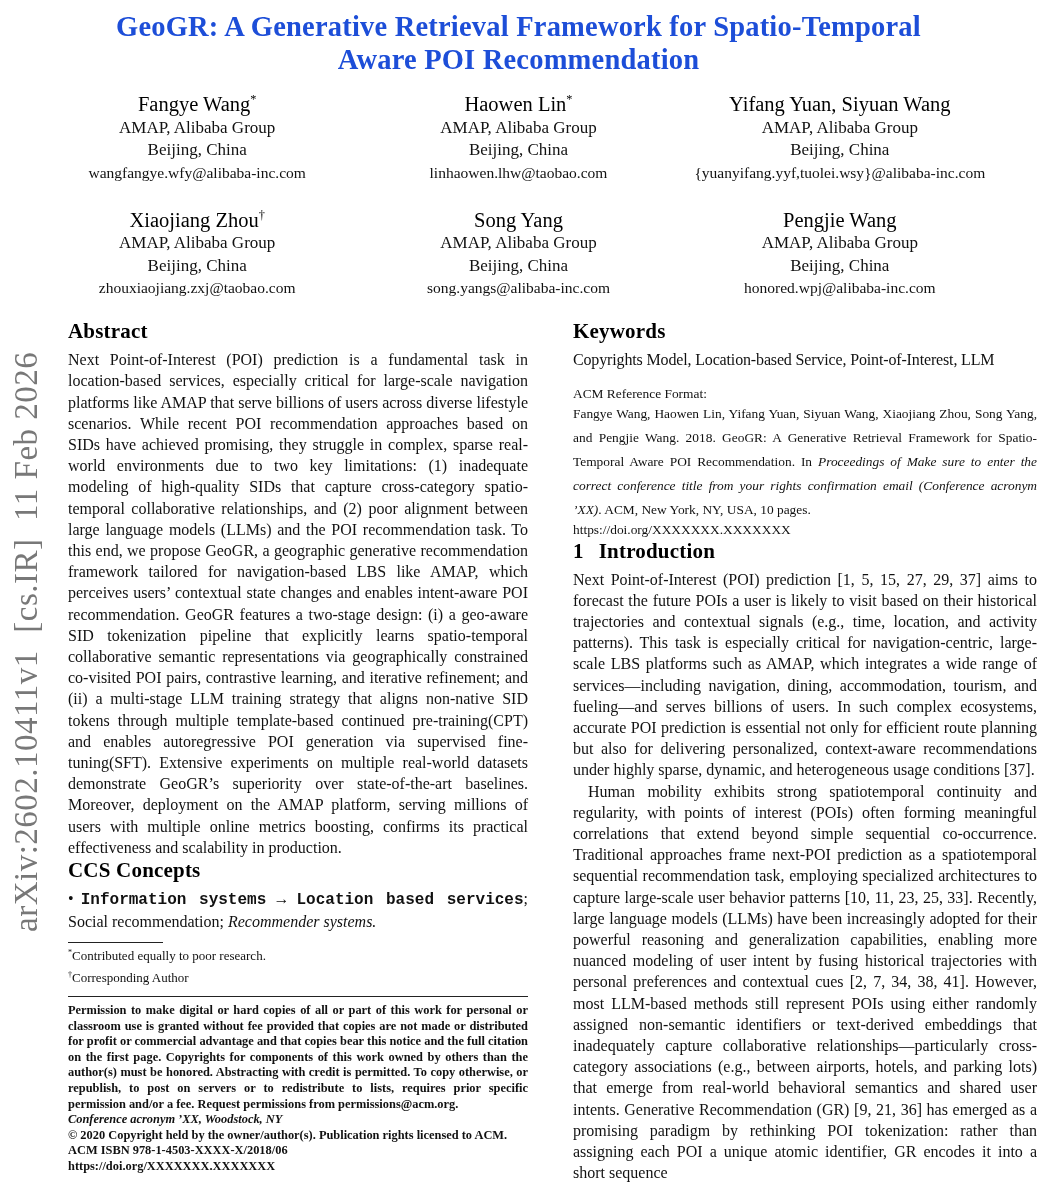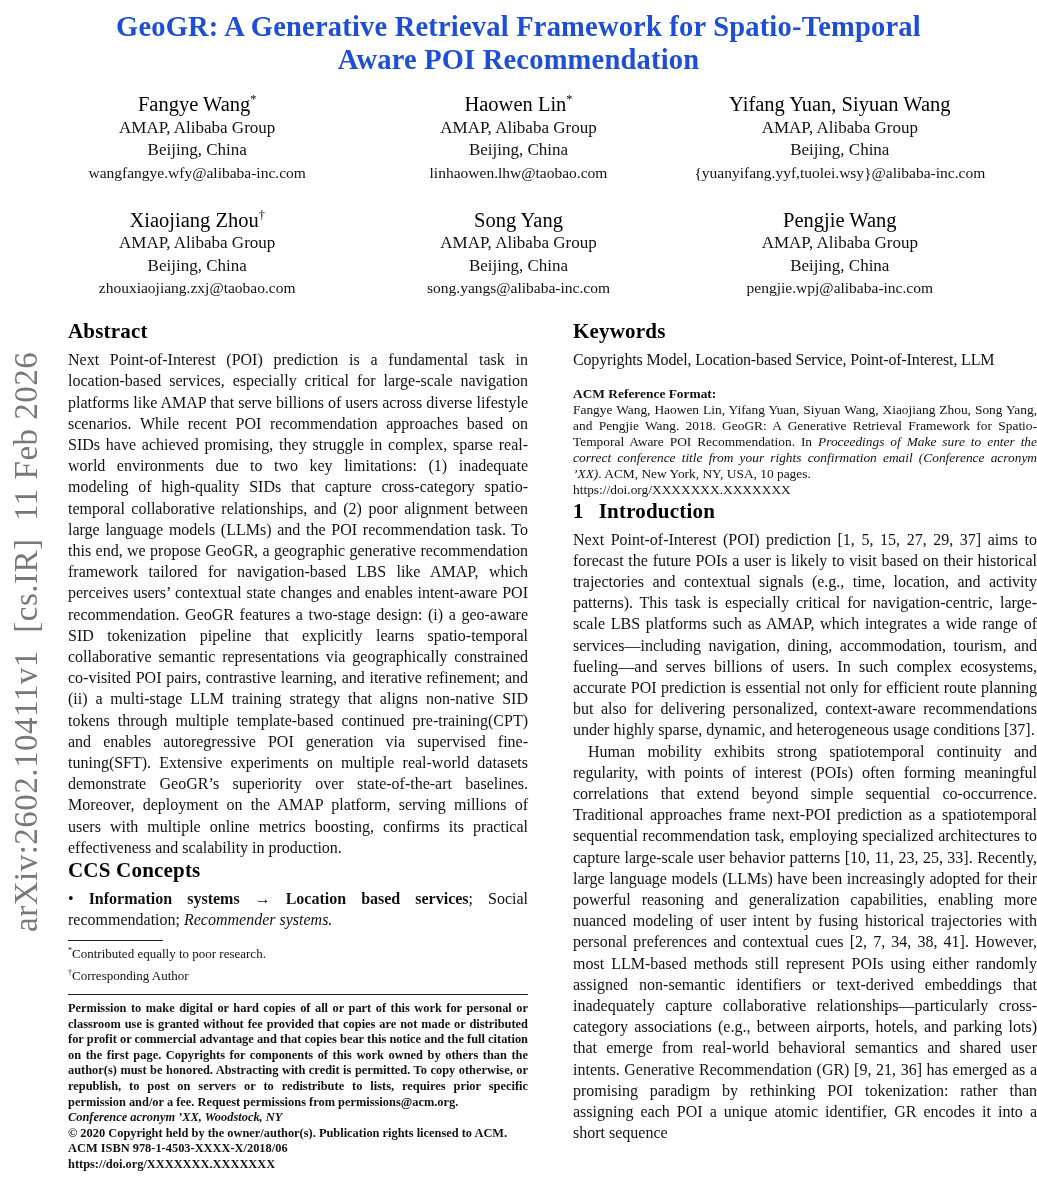--- a/index.html
+++ b/index.html
@@ -43,34 +43,34 @@
   .col-right{width:464px;flex:0 0 464px;}
 
   h2.sec{font-size:21px;font-weight:bold;margin:0 0 5px;color:#000;letter-spacing:.2px;}
   .mt{margin-top:14px;}
   .body-text{font-size:16px;line-height:21.2px;text-align:justify;margin:0;}
   .nowrap{white-space:nowrap;letter-spacing:-.15px;}
   .indent{text-indent:15px;}
   .sec-num{display:inline-block;margin-right:15px;}
 
   
-  .ccs-line b{font-weight:bold;}
+  .ccs-line b{font-weight:bold;font-family:Liberation Mono, monospace;}
   .ccs-line i{font-style:italic;}
 
   
   .fn-sep{width:95px;border-top:1.2px solid #222;margin-top:10px;}
   .footnote{font-size:13px;line-height:16.5px;margin-top:2px;}
   .footnote sup{font-size:62%;}
   .perm-sep{width:460px;border-top:1.2px solid #222;margin:9px 0 6px;}
   .perm{font-size:12.4px;line-height:15.6px;text-align:justify;margin:0;font-weight:bold;}
   .perm.italic{font-style:italic;}
 
   
-  .acm-head{font-size:13.4px;font-weight:bold;margin:16px 0 0;}
-  .acm-ref{font-size:13.4px;line-height:16px;text-align:justify;margin:0;}
+  .acm-head{font-size:13.4px;font-weight:normal;margin:16px 0 0;}
+  .acm-ref{font-size:13.4px;line-height:24px;text-align:justify;margin:0;}
   .acm-ref i{font-style:italic;}
   .acm-doi{font-size:13.4px;line-height:16.3px;margin:0;}
 
   .intro-h{margin-top:18px;}
   .kw-gap{margin-top:2px;}
   .para-gap{margin-top:0;}
 </style>
 </head>
 <body>
 
@@ -108,21 +108,21 @@
     <div class="author">
       <div class="author-name"><span>Song Yang</span><sup></sup></div>
       <div class="author-affil">AMAP, Alibaba Group</div>
       <div class="author-loc">Beijing, China</div>
       <div class="author-email">song.yangs@alibaba-inc.com</div>
     </div>
     <div class="author">
       <div class="author-name"><span>Pengjie Wang</span><sup></sup></div>
       <div class="author-affil">AMAP, Alibaba Group</div>
       <div class="author-loc">Beijing, China</div>
-      <div class="author-email">pengjie.wpj@alibaba-inc.com</div>
+      <div class="author-email">honored.wpj@alibaba-inc.com</div>
     </div>
   </div>
 
   <div class="columns">
 
     <div class="col-left">
       <h2 class="sec">Abstract</h2>
       <p class="body-text">Next Point-of-Interest (POI) prediction is a fundamental task in location-based services, especially critical for large-scale navigation platforms like AMAP that serve billions of users across diverse lifestyle scenarios. While recent POI recommendation approaches based on SIDs have achieved promising, they struggle in complex, sparse real-world environments due to two key limitations: (1) inadequate modeling of high-quality SIDs that capture cross-category spatio-temporal collaborative relationships, and (2) poor alignment between large language models (LLMs) and the POI recommendation task. To this end, we propose GeoGR, a geographic generative recommendation framework tailored for navigation-based LBS like AMAP, which perceives users’ contextual state changes and enables intent-aware POI recommendation. GeoGR features a two-stage design: (i) a geo-aware SID tokenization pipeline that explicitly learns spatio-temporal collaborative semantic representations via geographically constrained co-visited POI pairs, contrastive learning, and iterative refinement; and (ii) a multi-stage LLM training strategy that aligns non-native SID tokens through multiple template-based continued pre-training(CPT) and enables autoregressive POI generation via supervised fine-tuning(SFT). Extensive experiments on multiple real-world datasets demonstrate GeoGR’s superiority over state-of-the-art baselines. Moreover, deployment on the AMAP platform, serving millions of users with multiple online metrics boosting, confirms its practical effectiveness and scalability in production.</p>
 
       <h2 class="sec mt">CCS Concepts</h2>

